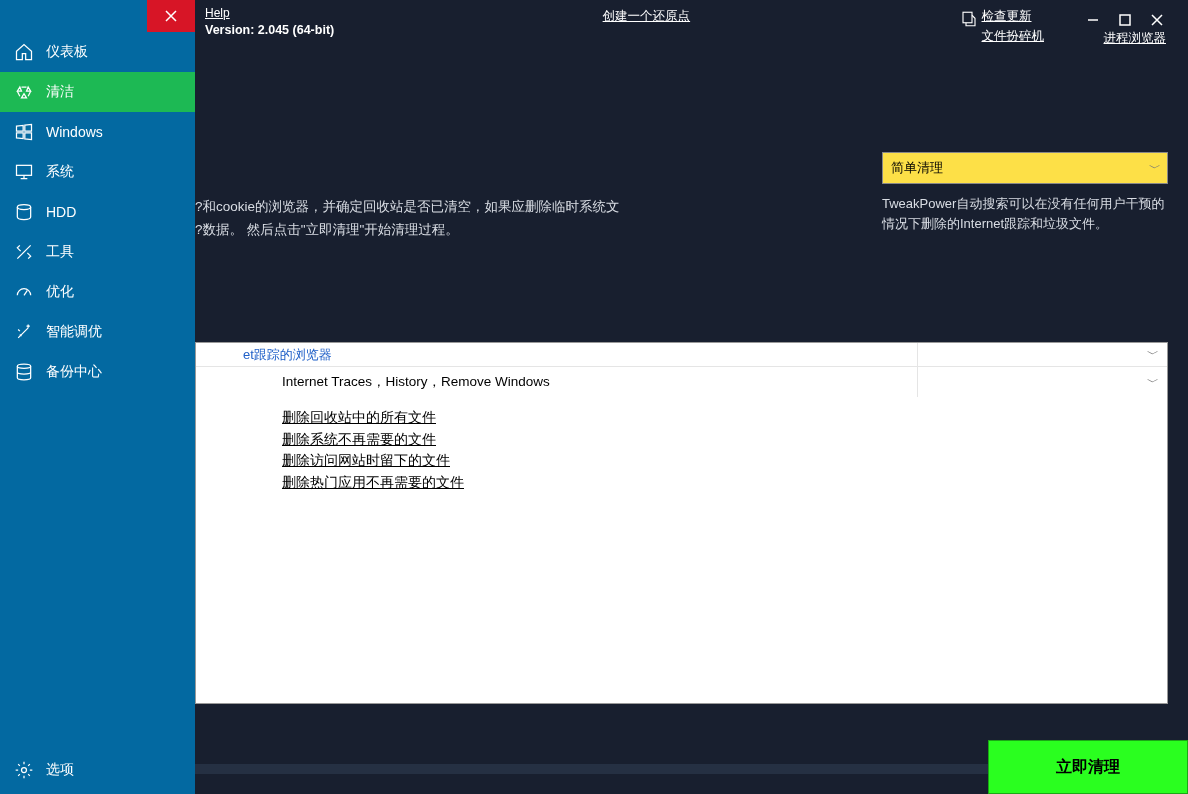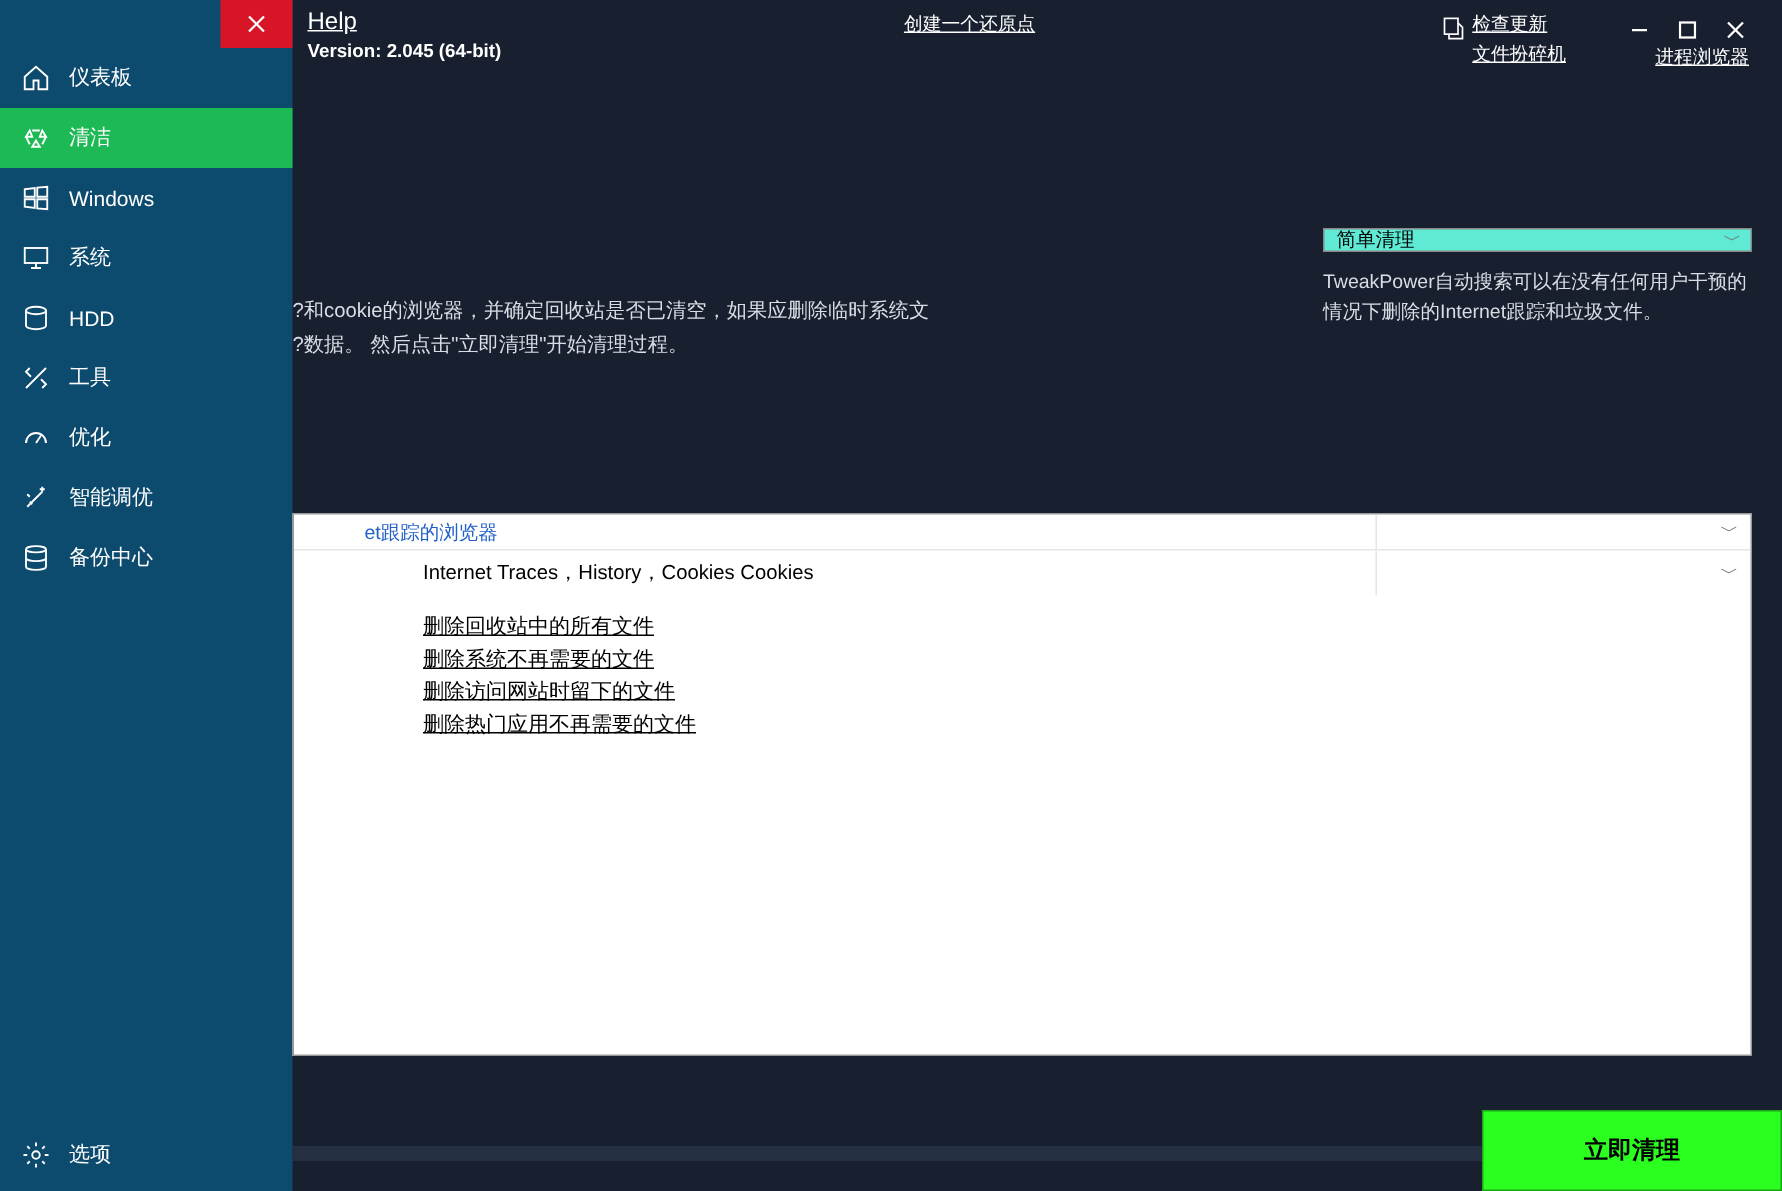--- a/index.html
+++ b/index.html
@@ -10,21 +10,21 @@
     font-family: "Microsoft YaHei", "Segoe UI", sans-serif;
     color: #fff;
     overflow: hidden;
     font-size: 13px;
   }
   .root { display: flex; width: 100%; height: 100%; }
 
   
   .sidebar {
     width: 195px;
-    background: #0c4a6e;
+    background: #0369a1;
     display: flex;
     flex-direction: column;
     flex-shrink: 0;
     height: 100%;
   }
   .red-close {
     width: 48px; height: 32px;
     background: #d71526;
     color: #fff;
     display:flex; align-items:center; justify-content:center;
@@ -55,21 +55,21 @@
 
   
   .main { flex:1; display:flex; flex-direction:column; height:100%; position:relative; }
   .titlebar {
     height: 52px;
     display:flex;
     align-items:flex-start;
     padding: 6px 0 0 10px;
   }
   .titlebar-left { display:flex; flex-direction:column; gap:3px; }
-  .tb-help { text-decoration: underline; font-size:16px; }
+  .tb-help { text-decoration: underline; font-size:12px; }
   .tb-version { font-weight: bold; font-size:12.5px; }
   .titlebar-spacer { flex:1; }
   .titlebar-center {
     display:flex; flex-direction:column; align-items:center; gap:3px;
     padding-top: 2px;
   }
   .tb-link { text-decoration: underline; font-size:12.5px; }
   .titlebar-right {
     display:flex; align-items:flex-start; gap: 20px; padding-right: 10px;
   }
@@ -92,23 +92,23 @@
     color:#d9dde4;
     font-size:13.5px;
     line-height:1.7;
   }
   .top-right-box {
     position:absolute;
     right: 20px; top: 100px;
     width: 286px;
   }
   .dropdown {
-    background:#5eead4;
-    color:#000;
-    height: 16px;
+    background:#fde047;
+    color:#000;
+    height: 32px;
     display:flex;
     align-items:center;
     justify-content:space-between;
     padding: 0 6px 0 8px;
     font-size:13px;
     border:1px solid #888;
   }
   .right-desc {
     margin-top: 10px;
     color:#d9dde4;
@@ -353,21 +353,21 @@
       <div class="white-panel">
         <div class="panel-row1">
           <div class="panel-row1-left">
             <span>et跟踪的浏览器</span>
           </div>
           <div class="panel-row1-right">
             <span class="chevron">﹀</span>
           </div>
         </div>
         <div class="panel-row2">
-          <div class="panel-row2-left">Internet Traces，History，Cookies Cookies</div>
+          <div class="panel-row2-left">Internet Traces，History，Remove Windows</div>
           <div class="panel-row2-right">
             <span class="chevron">﹀</span>
           </div>
         </div>
         <div class="panel-body">
           <div class="panel-line">删除回收站中的所有文件</div>
           <div class="panel-line">删除系统不再需要的文件</div>
           <div class="panel-line">删除访问网站时留下的文件</div>
           <div class="panel-line">删除热门应用不再需要的文件</div>
         </div>

